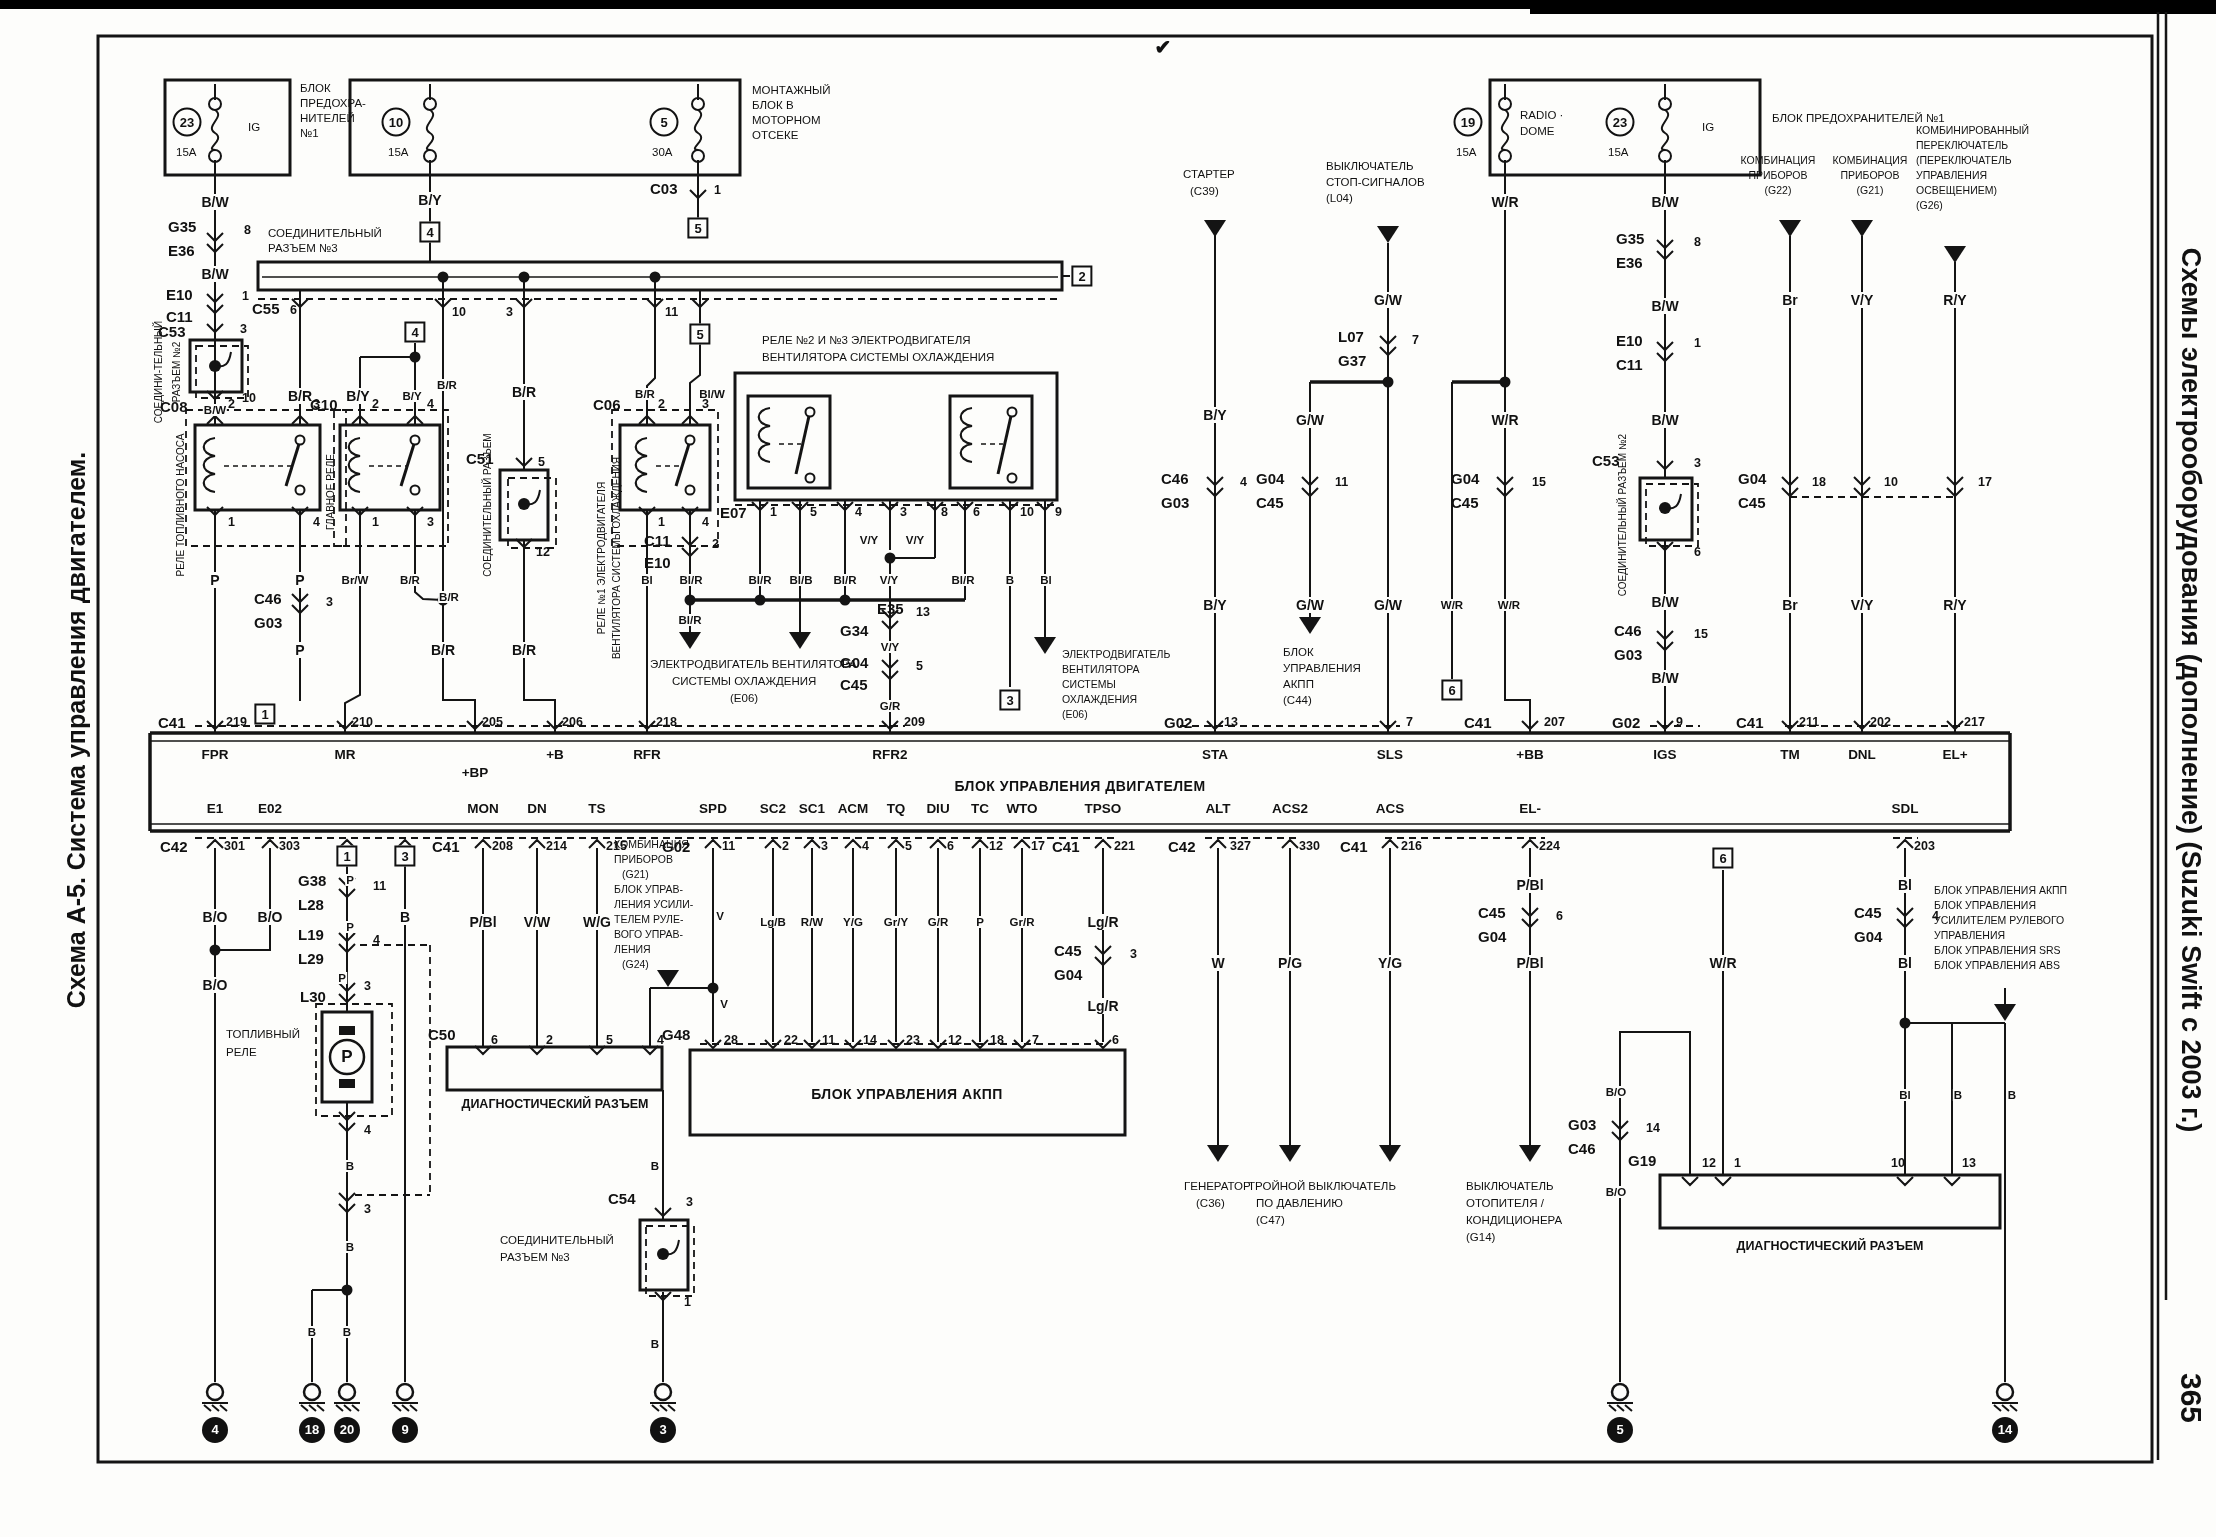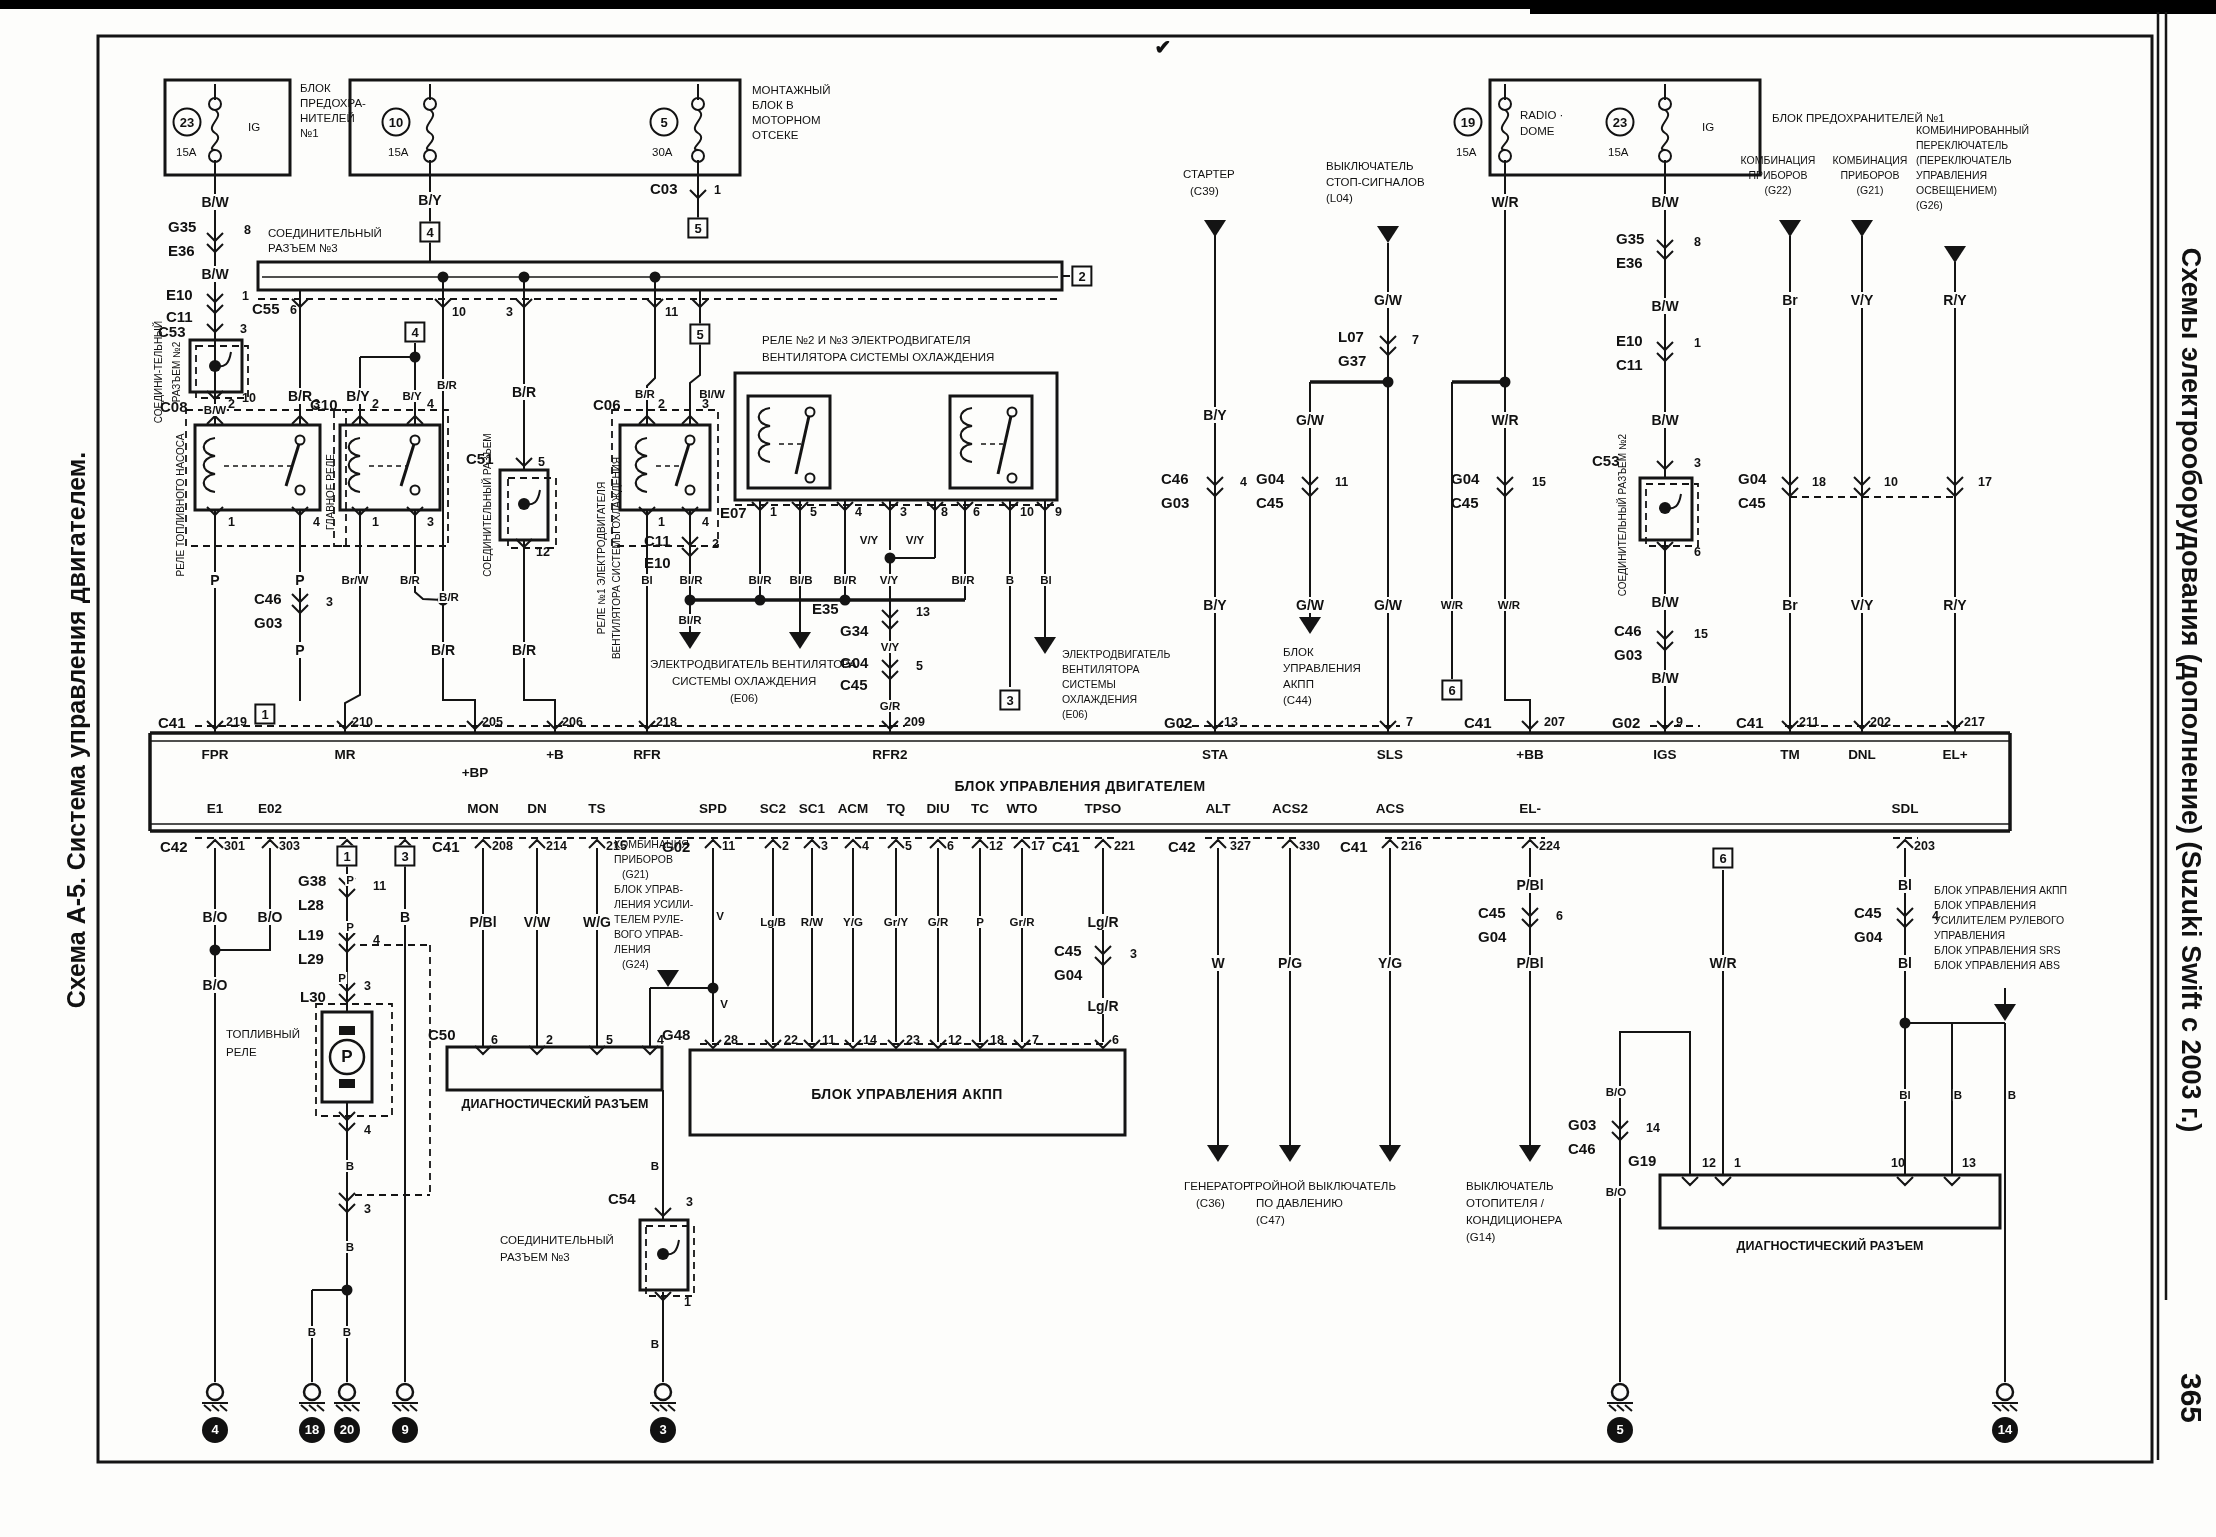--- a/index.html
+++ b/index.html
@@ -394,21 +394,21 @@
       <span class="L w2" style="left: 760px; top: 580px;">Bl/R</span>
       <span class="L w2" style="left: 801px; top: 580px;">Bl/B</span>
       <span class="L w2" style="left: 845px; top: 580px;">Bl/R</span>
       <span class="L w2" style="left: 889px; top: 580px;">V/Y</span>
       <span class="L w2" style="left: 963px; top: 580px;">Bl/R</span>
       <span class="L w2" style="left: 1010px; top: 580px;">B</span>
       <span class="L w2" style="left: 1046px; top: 580px;">Bl</span>
       <span class="L w2" style="left: 869px; top: 540px;">V/Y</span>
       <span class="L w2" style="left: 915px; top: 540px;">V/Y</span>
       <span class="L w2" style="left: 690px; top: 620px;">Bl/R</span>
-      <span class="L c" style="left: 812px; top: 608px;">E35</span>
+      <span class="L c" style="left: 877px; top: 608px;">E35</span>
       <span class="L c" style="left: 840px; top: 630px;">G34</span>
       <span class="L p" style="left: 916px; top: 612px;">13</span>
       <span class="L w2" style="left: 890px; top: 647px;">V/Y</span>
       <span class="L c" style="left: 840px; top: 662px;">G04</span>
       <span class="L c" style="left: 840px; top: 684px;">C45</span>
       <span class="L p" style="left: 916px; top: 666px;">5</span>
       <span class="L w2" style="left: 890px; top: 706px;">G/R</span>
       <span class="L t" style="left: 650px; top: 664px;">ЭЛЕКТРОДВИГАТЕЛЬ ВЕНТИЛЯТОРА</span>
       <span class="L t" style="left: 672px; top: 681px;">СИСТЕМЫ ОХЛАЖДЕНИЯ</span>
       <span class="L t" style="left: 730px; top: 698px;">(E06)</span>

